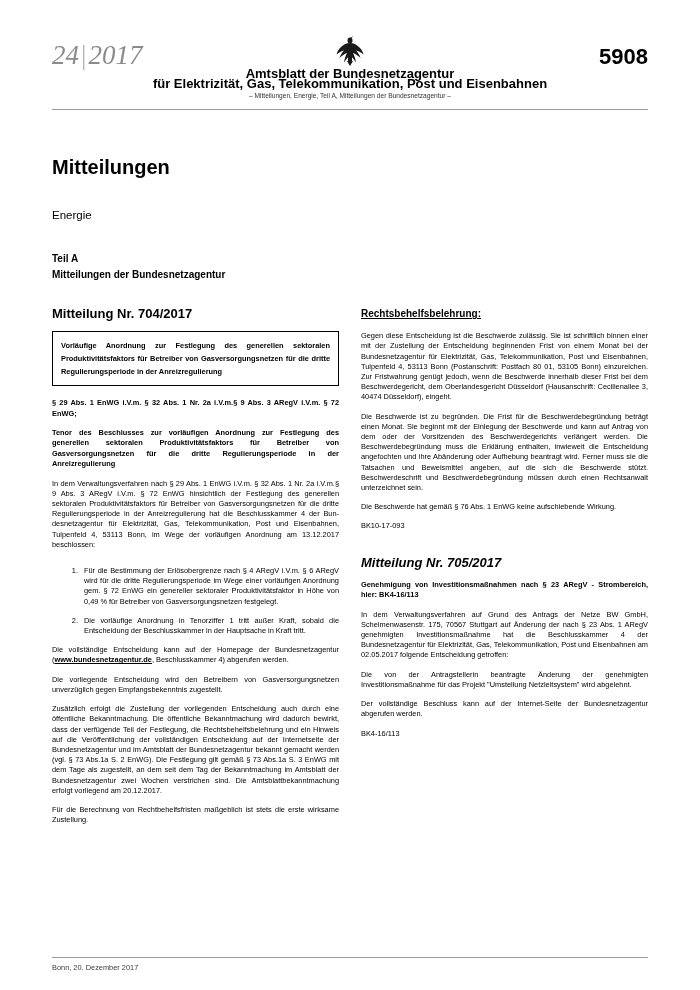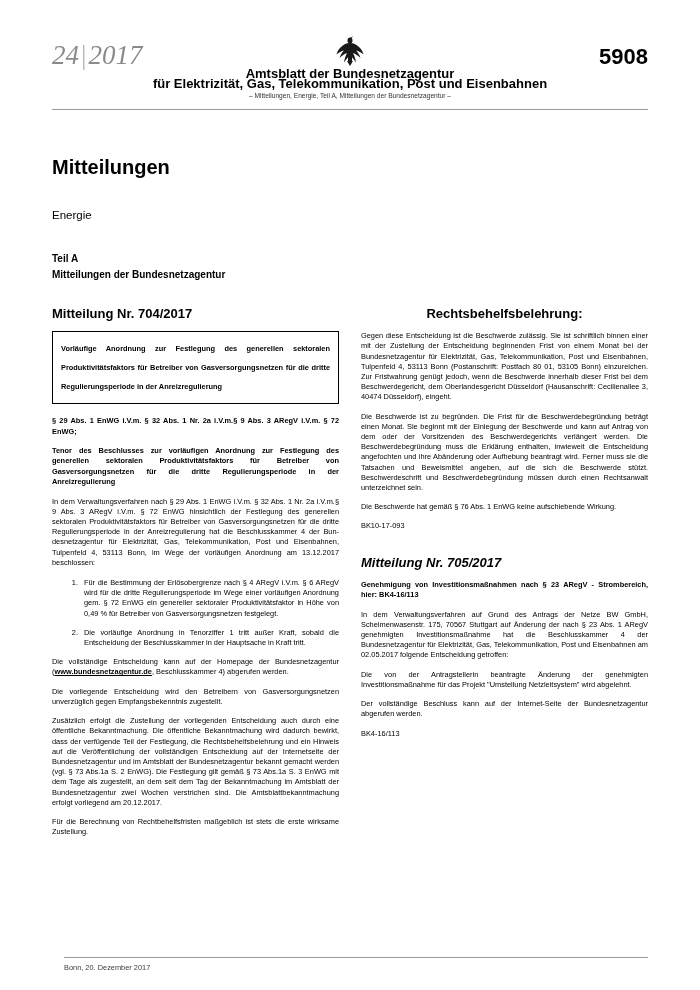--- a/index.html
+++ b/index.html
@@ -110,56 +110,57 @@
     text-align: justify;
   }
   .col p { margin: 0 0 9px 0; }
   .mit-no {
     font-weight: bold;
     font-size: 13px;
     margin-bottom: 12px;
   }
   .rbb-head {
     font-weight: bold;
-    font-size: 13px;
-    text-align: center;
+    font-size: 10px;
+    text-align: left;
     margin-bottom: 12px;
+    text-decoration: underline;
   }
   .boxed {
     border: 1px solid #000;
     padding: 7px 8px 7px 8px;
     font-weight: bold;
     font-size: 7.4px;
-    line-height: 19px;
+    line-height: 13px;
     text-align: justify;
     margin-bottom: 12px;
   }
   .bold-block {
     font-weight: bold;
     margin: 0 0 9px 0;
     line-height: 10.4px;
   }
   ol.numbered {
-    margin: 10px 0 9px 0;
+    margin: 16px 0 9px 0;
     padding-left: 28px;
   }
   ol.numbered li {
     margin-bottom: 9px;
     padding-left: 4px;
     text-align: justify;
   }
   .sig {
     margin: 12px 0 9px 0;
   }
   .underline { text-decoration: underline; font-weight: bold; }
 
   
   .footer {
     position: absolute;
-    left: 64px;
+    left: 52px;
     right: 52px;
     bottom: 18px;
   }
   .footer .rule { border-top: 1px solid #9a9a9a; }
   .footer-text {
     font-size: 7.4px;
     color: #3a3a3a;
     padding-top: 5px;
   }
 </style>

